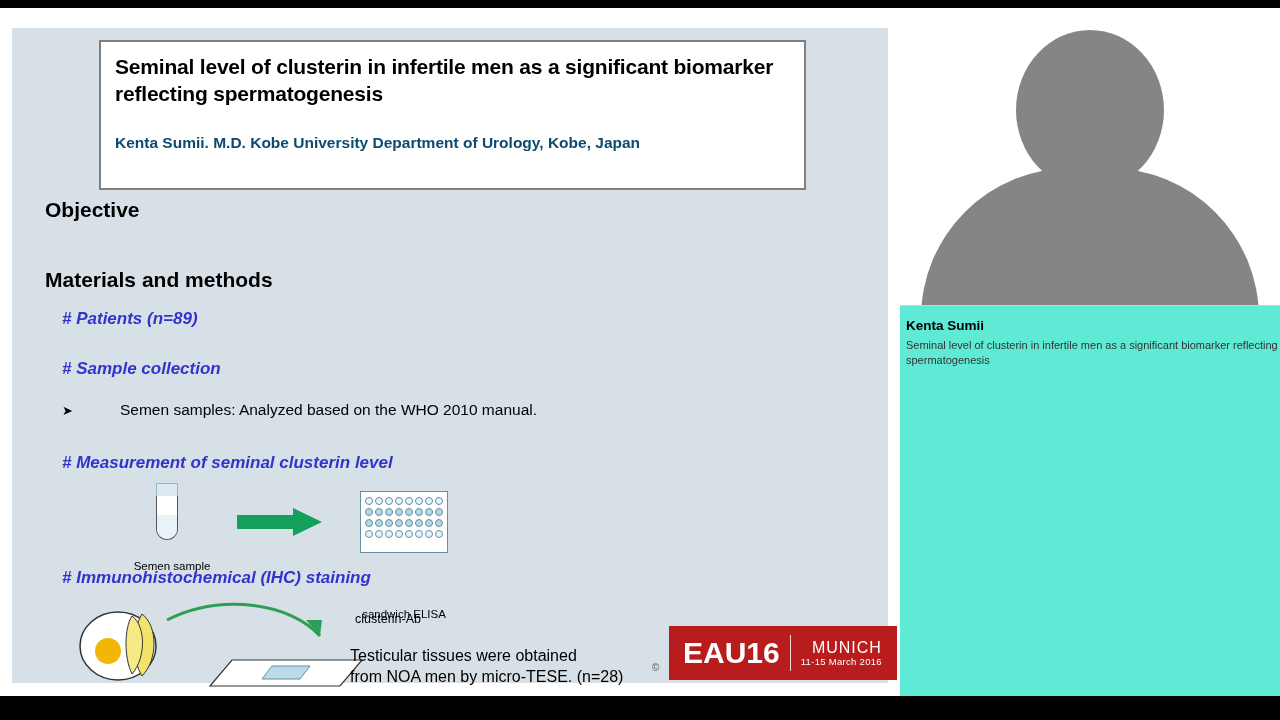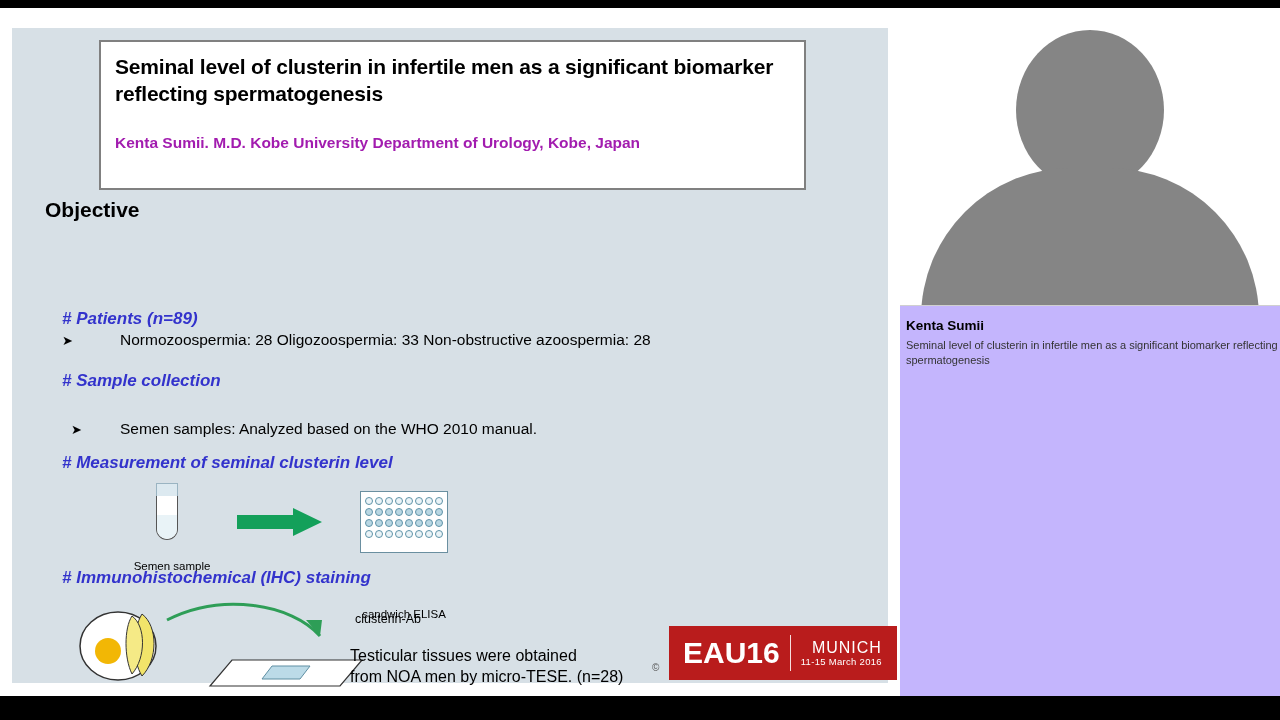--- a/index.html
+++ b/index.html
@@ -41,21 +41,21 @@
     font-size: 21px;
     font-weight: bold;
     color: #000;
     line-height: 1.28;
     letter-spacing: -0.2px;
   }
   #author-line {
     margin-top: 26px;
     font-size: 15.5px;
     font-weight: bold;
-    color: #a21caf;
+    color: #0c4a6e;
   }
   
   .section-head {
     position: absolute;
     font-size: 21px;
     font-weight: bold;
     color: #000;
   }
   #h-objective { left: 33px; top: 170px; }
   #h-materials { left: 33px; top: 240px; }
@@ -69,40 +69,40 @@
   #objective-bullet .dot { display: inline-block; width: 26px; }
 
   .blue-head {
     position: absolute;
     font-size: 17px;
     font-weight: bold;
     font-style: italic;
     color: #3333cc;
   }
   #bh-patients { left: 50px; top: 281px; }
-  #bh-sample { left: 50px; top: 343px; }
+  #bh-sample { left: 50px; top: 331px; }
   #bh-measure { left: 50px; top: 425px; font-style: italic; }
   #bh-ihc { left: 50px; top: 540px; }
 
   .arrow-row {
     position: absolute;
     font-size: 15.5px;
     color: #000;
     white-space: nowrap;
   }
   .arrow-row .ar {
     display: inline-block;
     width: 20px;
     color: #000;
     font-size: 13px;
   }
   .arrow-row .txt { display: inline-block; padding-left: 38px; }
   #row-patients { left: 50px; top: 303px; }
   #row-blood { left: 50px; top: 366px; }
-  #row-semen { left: 50px; top: 392px; text-align: right; }
+  #row-semen { left: 50px; top: 373px; }
 
   
   #fig-tube { position: absolute; left: 128px; top: 455px; width: 60px; height: 70px; }
   #tube-cap {
     position: absolute; left: 16px; top: 0; width: 22px; height: 14px;
     background: #dce9f0; border: 1px solid #9ab4c2;
   }
   #tube-body {
     position: absolute; left: 16px; top: 13px; width: 22px; height: 44px;
     background: #fff; border: 1px solid #555;
@@ -171,21 +171,21 @@
   #copy-mark {
     position: absolute; left: 640px; top: 634px;
     font-size: 10px; color: #555;
   }
 
   
   #info-panel {
     position: absolute;
     left: 900px; top: 8px;
     width: 380px; height: 688px;
-    background: #c4b5fd;
+    background: #5eead4;
   }
   #avatar-box {
     position: absolute; left: 0; top: 0;
     width: 380px; height: 297px;
     background: #ffffff;
     overflow: hidden;
   }
   #avatar-head {
     position: absolute; left: 50%; top: 22px;
     transform: translateX(-50%);
@@ -223,25 +223,23 @@
     <div id="slide">
 
       <div id="title-box">
         <div id="title-line">Seminal level of clusterin in infertile men as a significant biomarker reflecting spermatogenesis</div>
         <div id="author-line">Kenta Sumii. M.D. Kobe University Department of Urology, Kobe, Japan</div>
       </div>
 
       <div class="section-head" id="h-objective">Objective</div>
 
 
+      <div class="section-head" id="h-materials">Materials and methods</div>
 
       <div class="blue-head" id="bh-patients"># Patients (n=89)</div>
-      <div class="arrow-row" id="row-patients">
-        <span class="ar">➤</span><span class="txt">Normozoospermia: 28  Oligozoospermia: 33  Non-obstructive azoospermia: 28</span>
-      </div>
 
       <div class="blue-head" id="bh-sample"># Sample collection</div>
       <div class="arrow-row" id="row-semen">
         <span class="ar">➤</span><span class="txt">Semen samples: Analyzed based on the WHO 2010 manual.</span>
       </div>
 
       <div class="blue-head" id="bh-measure"># Measurement of seminal clusterin level</div>
 
       <div id="fig-tube">
         <div id="tube-cap"></div>

